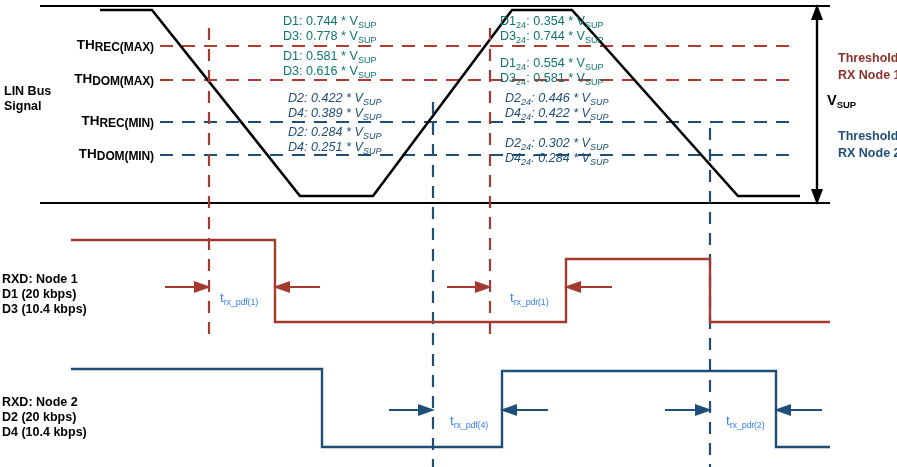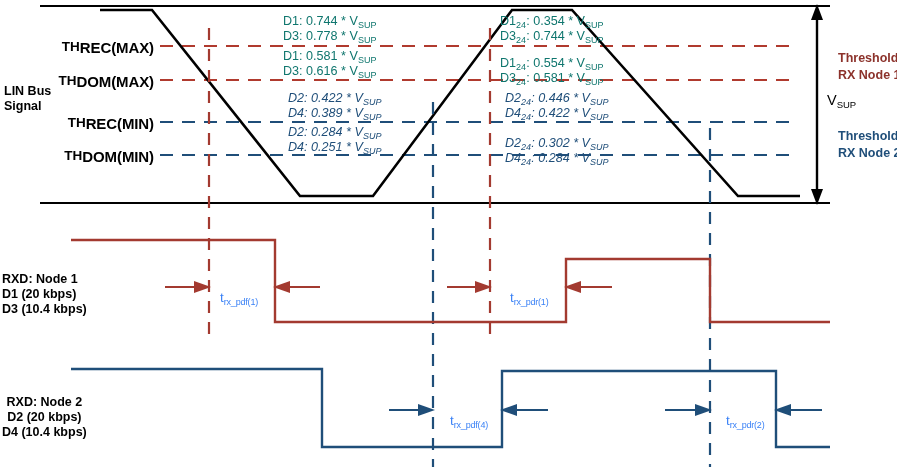--- a/index.html
+++ b/index.html
@@ -32,21 +32,21 @@
     font-weight: bold;
     color: #000000;
   }
   .th-label {
     font-size: 13.5px;
     font-weight: bold;
     color: #000000;
     text-align: right;
   }
   .th-label .sub {
-    font-size: 15px;
+    font-size: 12px;
     vertical-align: baseline;
     position: relative;
     top: 2px;
     letter-spacing: -0.1px;
   }
   .ann-red {
     font-size: 12.6px;
     color: #0f766e;
   }
   .ann-blue {
@@ -66,21 +66,21 @@
     line-height: 1.35;
   }
   .side-blue {
     font-size: 12.5px;
     font-weight: bold;
     color: #1f4e79;
     line-height: 1.35;
   }
   .vsup-lbl {
     font-size: 14.5px;
-    font-weight: normal;
+    font-weight: bold;
     color: #000000;
   }
   .vsup-lbl .sub {
     font-size: 9.5px;
     position: relative;
     top: 3px;
   }
   .t-lbl {
     font-size: 13.5px;
     color: #3b82f6;
@@ -277,21 +277,21 @@
     <div>Thresholds</div>
     <div>RX Node 2</div>
   </div>
 
   <div class="lbl sig-name" style="left:2px; top:272px;">
     <div>RXD: Node 1</div>
     <div>D1 (20 kbps)</div>
     <div>D3 (10.4 kbps)</div>
   </div>
 
-  <div class="lbl sig-name" style="left:2px; top:395px;text-align:center;">
+  <div class="lbl sig-name" style="left:2px; top:395px;">
     <div>RXD: Node 2</div>
     <div>D2 (20 kbps)</div>
     <div>D4 (10.4 kbps)</div>
   </div>
 
   <div class="lbl t-lbl" style="left:220px; top:277px;">
     <span>t</span><span class="sub">rx_pdf(1)</span>
   </div>
 
   <div class="lbl t-lbl" style="left:510px; top:277px;">

